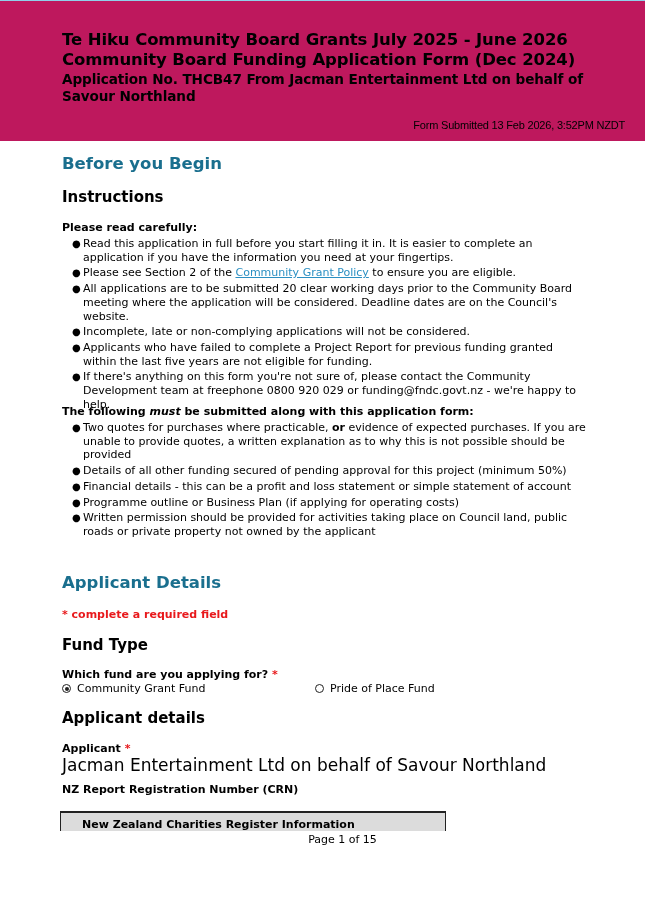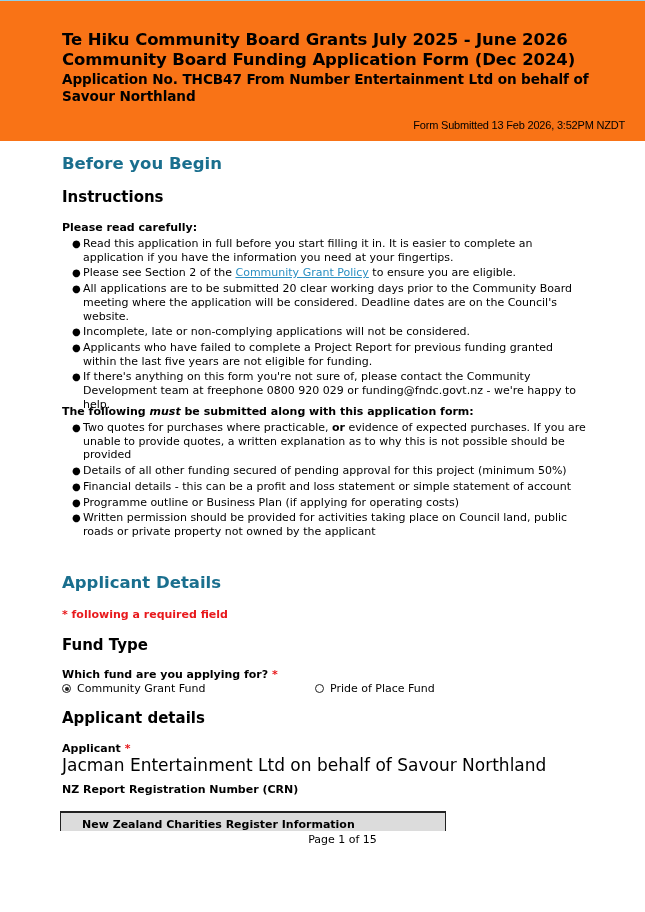--- a/index.html
+++ b/index.html
@@ -1,21 +1,21 @@
 <!DOCTYPE html>
 <html><head>
   <meta charset="utf-8">
   <style>
     * { box-sizing: border-box; margin: 0; padding: 0; }
     html, body { width: 645px; height: 912px; background: #ffffff; overflow: hidden; }
     body { font-family: "DejaVu Sans", sans-serif; color: #000; position: relative; }
 
     .header {
       position: absolute; left: 0; top: 0; width: 645px; height: 141px;
-      background: #f97316;
+      background: #be185d;
       border-top: 1px solid #8fd0ea;
       padding: 29px 20px 0 62px;
     }
     .header .t1 { font-family: "DejaVu Sans", sans-serif; font-weight: bold; font-size: 16.5px; line-height: 20px; letter-spacing: -0.1px; }
     .header .t2 { font-family: "DejaVu Sans", sans-serif; font-weight: bold; font-size: 16.5px; line-height: 20px; letter-spacing: -0.1px; }
     .header .t3 { font-family: "DejaVu Sans", sans-serif; font-weight: bold; font-size: 13.6px; line-height: 17px; margin-top: 1px; letter-spacing: -0.1px; }
     .header .t4 { font-family: "Liberation Sans", sans-serif; font-size: 11px; line-height: 14px; margin-top: 13px; letter-spacing: -0.2px; text-align: right; }
 
     .content { position: absolute; left: 62px; top: 0; width: 560px; }
 
@@ -56,21 +56,21 @@
 
     .footer { position: absolute; top: 833px; left: 0; width: 645px; text-align: center; font-size: 11px; padding-left: 0; margin-left: 20px; }
     .footer span { position: relative; left: 0; }
   </style>
 </head>
 <body>
 
 <div class="header">
   <div class="t1">Te Hiku Community Board Grants July 2025 - June 2026</div>
   <div class="t2">Community Board Funding Application Form (Dec 2024)</div>
-  <div class="t3">Application No. THCB47 From Number Entertainment Ltd on behalf of Savour Northland</div>
+  <div class="t3">Application No. THCB47 From Jacman Entertainment Ltd on behalf of Savour Northland</div>
   <div class="t4">Form Submitted 13 Feb 2026, 3:52PM NZDT</div>
 </div>
 
 <div class="content">
 
   <div class="section-title" style="top:154px;">Before you Begin</div>
   <div class="sub-title" style="top:188px;">Instructions</div>
   <div class="label-bold" style="top:221px;">Please read carefully:</div>
 
   <ul class="list" style="top:237px;">
@@ -86,21 +86,21 @@
 
   <ul class="list" style="top:421px;">
     <li><span class="bullet">●</span><span> Two quotes for purchases where practicable, </span><b>or</b><span> evidence of expected purchases.  If you are unable to provide quotes, a written explanation as to why this is not possible should be provided</span></li>
     <li><span class="bullet">●</span><span>Details of all other funding secured of pending approval for this project (minimum 50%)</span></li>
     <li><span class="bullet">●</span><span>Financial details - this can be a profit and loss statement or simple statement of account</span></li>
     <li><span class="bullet">●</span><span>Programme outline or Business Plan (if applying for operating costs)</span></li>
     <li><span class="bullet">●</span><span>Written permission should be provided for activities taking place on  Council land, public roads or private property not owned by the applicant</span></li>
   </ul>
 
   <div class="section-title" style="top:573px;">Applicant Details</div>
-  <div class="red-note" style="top:608px;">* following a required field</div>
+  <div class="red-note" style="top:608px;">* complete a required field</div>
 
   <div class="sub-title" style="top:636px;">Fund Type</div>
   <div class="label-bold" style="top:668px;"><span>Which fund are you applying for? </span><span class="req">*</span></div>
 
   <div class="radio-row" style="top:682px; left:0;">
     <span class="radio checked"></span><span>Community Grant Fund</span>
   </div>
   <div class="radio-row" style="top:682px; left:253px;">
     <span class="radio"></span><span>Pride of Place Fund</span>
   </div>

